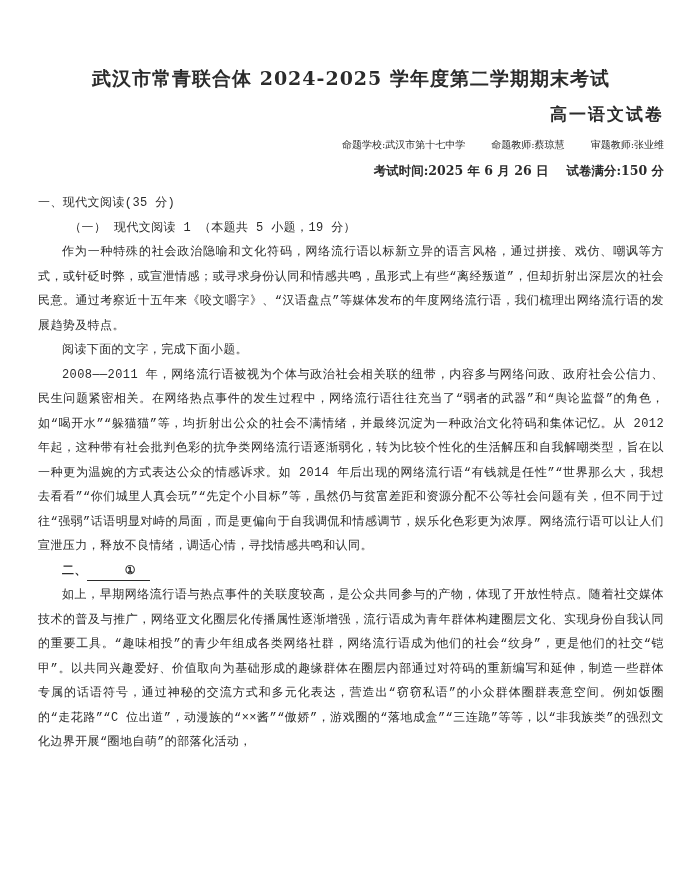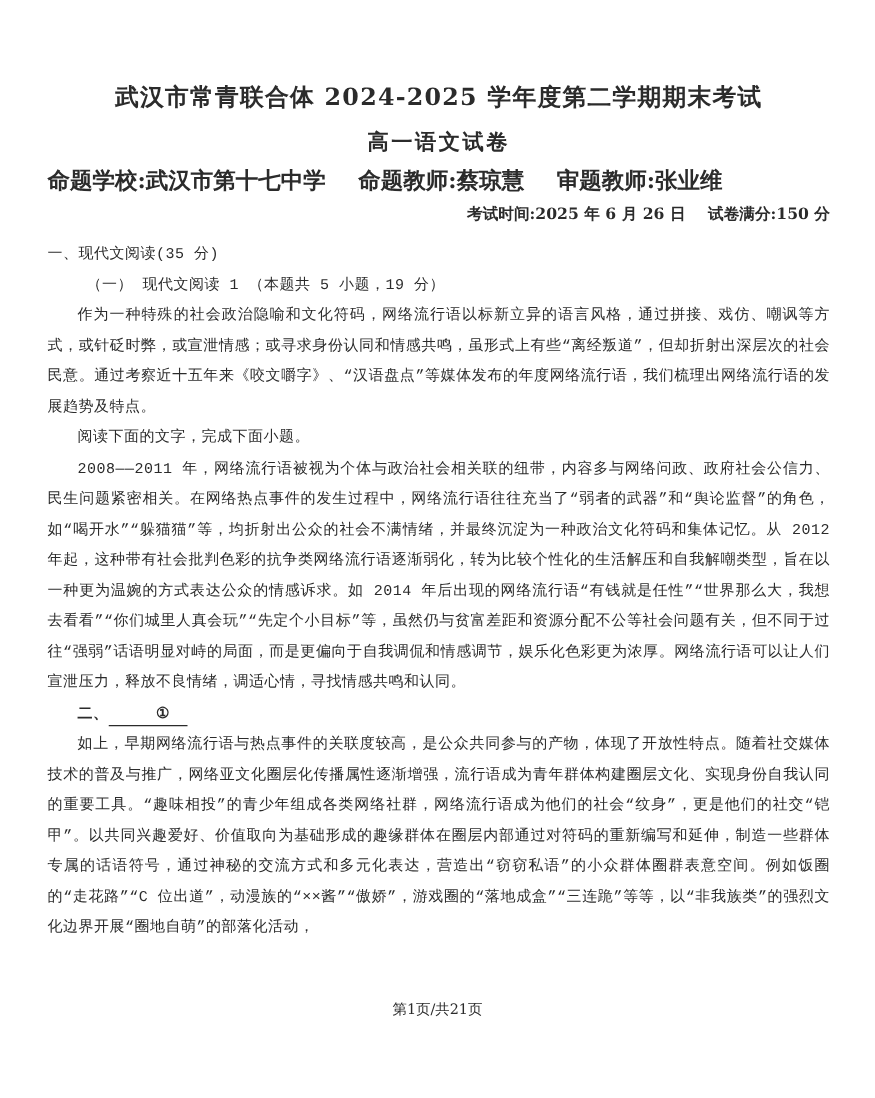--- a/index.html
+++ b/index.html
@@ -22,31 +22,31 @@
   .title1 {
     margin: 0 0 13px 0;
     text-align: center;
     font-size: 19px;
     font-weight: bold;
     letter-spacing: 1px;
     line-height: 24px;
   }
   .title2 {
     margin: 0 0 11px 0;
-    text-align: center;
+    text-align: right;
     font-size: 17px;
     font-weight: bold;
     letter-spacing: 2px;
     line-height: 22px;
   }
   .meta-line {
     margin: 0 0 9px 0;
-    text-align: left;
-    font-size: 18px;
-    font-weight: bold;
+    text-align: right;
+    font-size: 10px;
+    font-weight: normal;
     line-height: 17px;
   }
   .meta-line .gap { display: inline-block; width: 26px; }
   .exam-line {
     margin: 0 0 12px 0;
     text-align: right;
     font-size: 12.5px;
     font-weight: bold;
     line-height: 17px;
   }
@@ -100,15 +100,14 @@
   <div class="body-text">
     <p class="sec-heading">一、现代文阅读(35 分)</p>
     <p class="sub-sec">（一） 现代文阅读 1 （本题共 5 小题，19 分）</p>
     <p class="indent">作为一种特殊的社会政治隐喻和文化符码，网络流行语以标新立异的语言风格，通过拼接、戏仿、嘲讽等方式，或针砭时弊，或宣泄情感；或寻求身份认同和情感共鸣，虽形式上有些“离经叛道”，但却折射出深层次的社会民意。通过考察近十五年来《咬文嚼字》、“汉语盘点”等媒体发布的年度网络流行语，我们梳理出网络流行语的发展趋势及特点。</p>
     <p class="indent">阅读下面的文字，完成下面小题。</p>
     <p class="indent">2008——2011 年，网络流行语被视为个体与政治社会相关联的纽带，内容多与网络问政、政府社会公信力、民生问题紧密相关。在网络热点事件的发生过程中，网络流行语往往充当了“弱者的武器”和“舆论监督”的角色，如“喝开水”“躲猫猫”等，均折射出公众的社会不满情绪，并最终沉淀为一种政治文化符码和集体记忆。从 2012 年起，这种带有社会批判色彩的抗争类网络流行语逐渐弱化，转为比较个性化的生活解压和自我解嘲类型，旨在以一种更为温婉的方式表达公众的情感诉求。如 2014 年后出现的网络流行语“有钱就是任性”“世界那么大，我想去看看”“你们城里人真会玩”“先定个小目标”等，虽然仍与贫富差距和资源分配不公等社会问题有关，但不同于过往“强弱”话语明显对峙的局面，而是更偏向于自我调侃和情感调节，娱乐化色彩更为浓厚。网络流行语可以让人们宣泄压力，释放不良情绪，调适心情，寻找情感共鸣和认同。</p>
     <p class="passage-heading"><span>二、</span><span class="blank-underline">①</span></p>
     <p class="indent">如上，早期网络流行语与热点事件的关联度较高，是公众共同参与的产物，体现了开放性特点。随着社交媒体技术的普及与推广，网络亚文化圈层化传播属性逐渐增强，流行语成为青年群体构建圈层文化、实现身份自我认同的重要工具。“趣味相投”的青少年组成各类网络社群，网络流行语成为他们的社会“纹身”，更是他们的社交“铠甲”。以共同兴趣爱好、价值取向为基础形成的趣缘群体在圈层内部通过对符码的重新编写和延伸，制造一些群体专属的话语符号，通过神秘的交流方式和多元化表达，营造出“窃窃私语”的小众群体圈群表意空间。例如饭圈的“走花路”“C 位出道”，动漫族的“××酱”“傲娇”，游戏圈的“落地成盒”“三连跪”等等，以“非我族类”的强烈文化边界开展“圈地自萌”的部落化活动，</p>
   </div>
 
-  <div class="footer">第1页/共21页</div>
 
 </div>
 
 </body></html>

